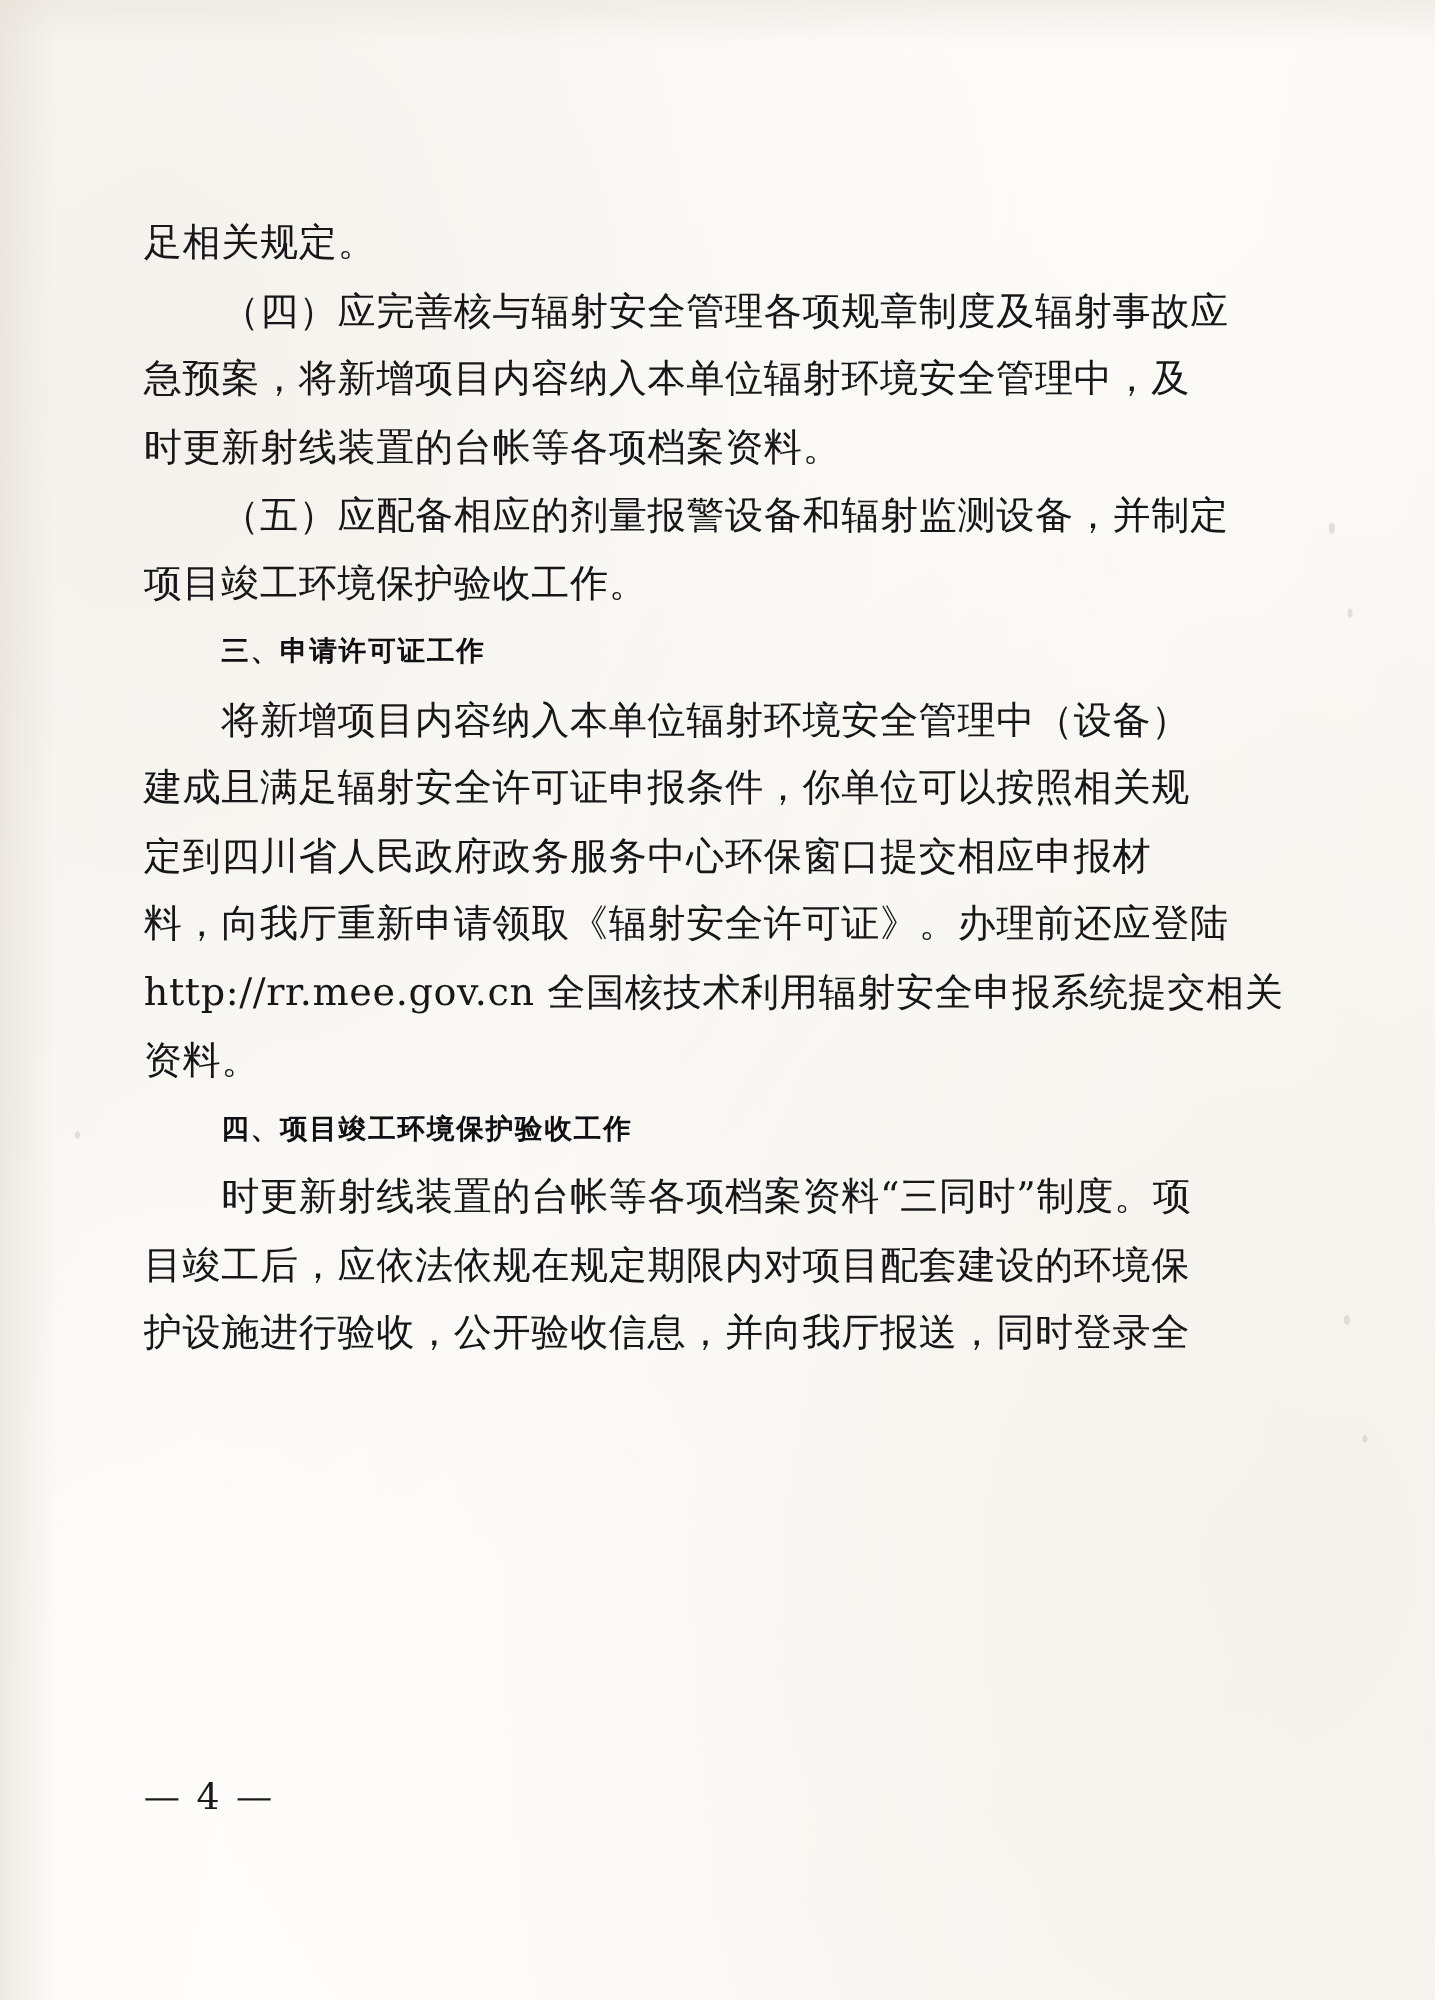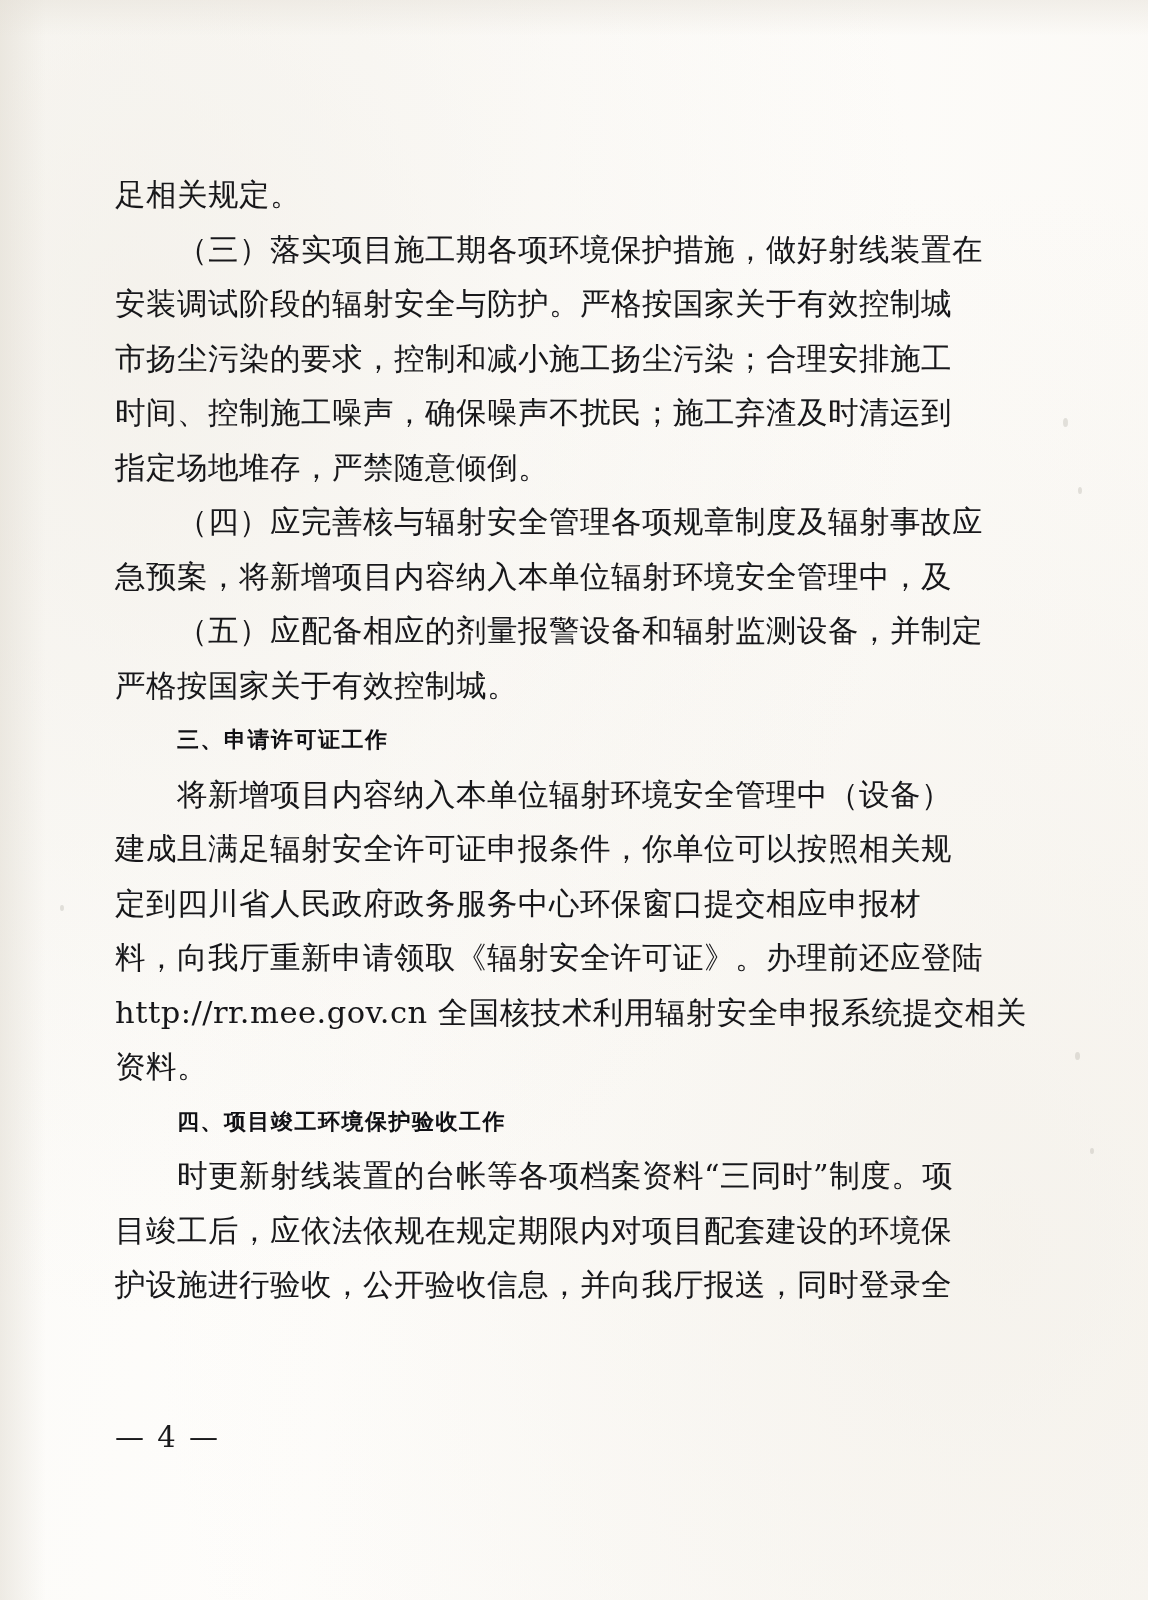--- a/index.html
+++ b/index.html
@@ -98,36 +98,30 @@
   <div class="speck" style="left:1075px;top:1052px;width:5px;height:8px;"></div>
   <div class="speck" style="left:1090px;top:1148px;width:4px;height:6px;"></div>
   <div class="speck" style="left:60px;top:905px;width:4px;height:6px;"></div>
 
   <div class="content">
 
     <div class="para-block">
       <p class="body-line">足相关规定。</p>
     </div>
 
-    <div class="para-block">
-      <p class="body-line indent">（三）落实项目施工期各项环境保护措施，做好射线装置在</p>
-      <p class="body-line">安装调试阶段的辐射安全与防护。严格按国家关于有效控制城</p>
-      <p class="body-line">市扬尘污染的要求，控制和减小施工扬尘污染；合理安排施工</p>
-      <p class="body-line">时间、控制施工噪声，确保噪声不扰民；施工弃渣及时清运到</p>
-      <p class="body-line">指定场地堆存，严禁随意倾倒。</p>
-    </div>
 
     <div class="para-block">
       <p class="body-line indent">（四）应完善核与辐射安全管理各项规章制度及辐射事故应</p>
       <p class="body-line">急预案，将新增项目内容纳入本单位辐射环境安全管理中，及</p>
+      <p class="body-line">时更新射线装置的台帐等各项档案资料。</p>
     </div>
 
     <div class="para-block">
       <p class="body-line indent">（五）应配备相应的剂量报警设备和辐射监测设备，并制定</p>
-      <p class="body-line">严格按国家关于有效控制城。</p>
+      <p class="body-line">项目竣工环境保护验收工作。</p>
     </div>
 
 
     <div class="para-block">
       <p class="heading">三、申请许可证工作</p>
       <p class="body-line indent">将新增项目内容纳入本单位辐射环境安全管理中（设备）</p>
       <p class="body-line">建成且满足辐射安全许可证申报条件，你单位可以按照相关规</p>
       <p class="body-line">定到四川省人民政府政务服务中心环保窗口提交相应申报材</p>
       <p class="body-line">料，向我厅重新申请领取《辐射安全许可证》。办理前还应登陆</p>
       <p class="body-line url-line">http://rr.mee.gov.cn 全国核技术利用辐射安全申报系统提交相关</p>

